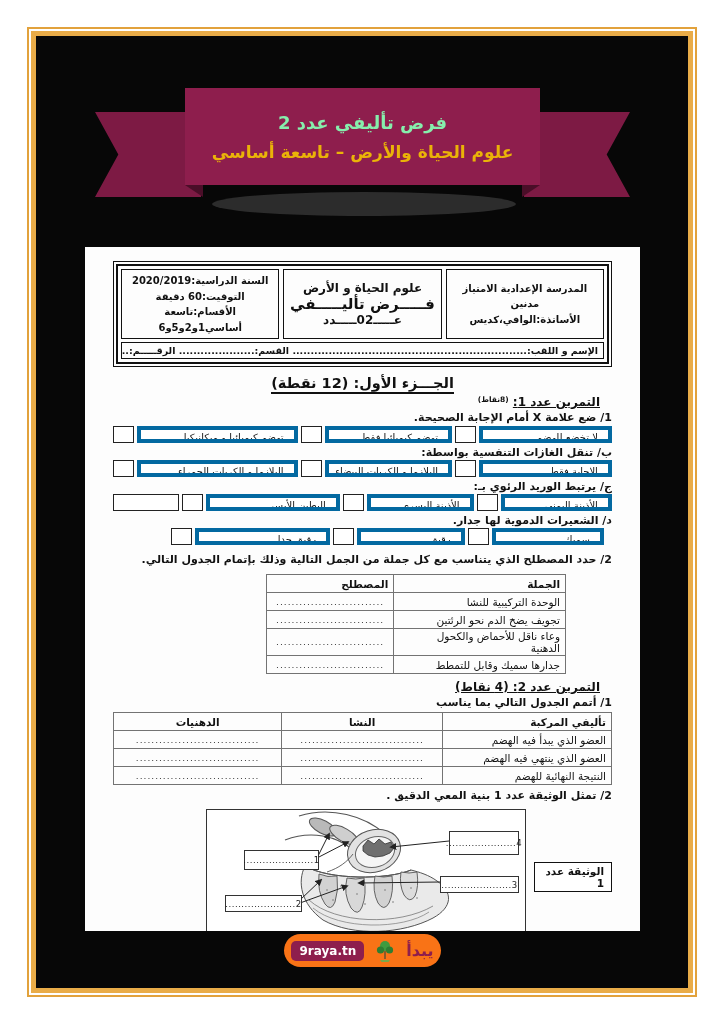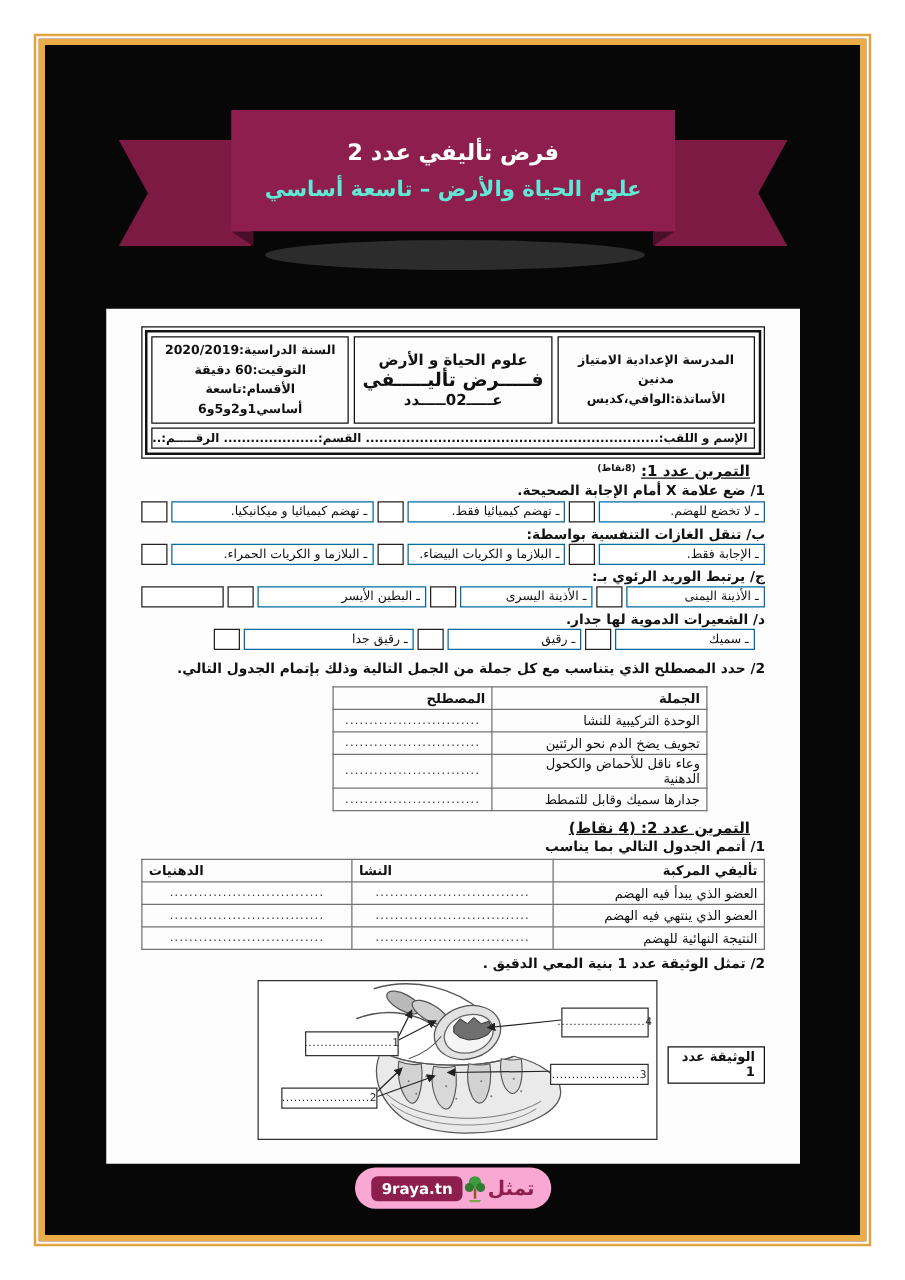--- a/index.html
+++ b/index.html
@@ -17,22 +17,22 @@
      background:#2c2c2c;border-radius:50%;}
   .ribbon-tail{position:absolute;top:112px;width:106px;height:85px;background:#7d1a44;}
   .ribbon-tail.left{left:95px;clip-path:polygon(0 0,100% 0,100% 100%,0 100%,22% 50%);}
   .ribbon-tail.right{left:524px;clip-path:polygon(0 0,100% 0,78% 50%,100% 100%,0 100%);}
   .ribbon-fold{position:absolute;top:185px;width:18px;height:12px;background:#4a0e28;}
   .ribbon-fold.left{left:185px;clip-path:polygon(0 0,100% 0,100% 100%);}
   .ribbon-fold.right{left:522px;clip-path:polygon(0 0,100% 0,0 100%);}
   .ribbon-center{position:absolute;left:185px;top:88px;width:355px;height:97px;
      background:#8e1e4d;display:flex;flex-direction:column;align-items:center;
      justify-content:center;gap:9px;}
-  .ribbon-line1{color:#ffffff;font-size:18px;font-weight:bold;direction:rtl;}
-  .ribbon-line2{color:#5eead4;font-size:17px;font-weight:bold;direction:rtl;}
+  .ribbon-line1{color:#86efac;font-size:18px;font-weight:bold;direction:rtl;}
+  .ribbon-line2{color:#eab308;font-size:17px;font-weight:bold;direction:rtl;}
 
   
   .paper{position:absolute;left:85px;top:247px;width:555px;height:684px;
      background:#fdfdfd;direction:rtl;padding:14px 28px 0;box-sizing:border-box;
      overflow:hidden;font-size:11px;}
 
   
   .hdr-outer{border:1px solid #111;padding:2px;}
   .hdr-inner{border:2px solid #111;padding:3px;}
   .hdr-row{display:flex;gap:4px;}
@@ -49,59 +49,59 @@
      padding-bottom:1px;}
 
   .ex-title{margin:3px 12px 2px;font-weight:bold;font-size:12px;}
   .ex-title .t{text-decoration:underline;}
   .ex-title .pts{font-size:7.5px;vertical-align:top;}
   .q{font-weight:bold;font-size:11px;margin:2px 0;}
   .sub{font-weight:bold;font-size:11px;margin:3px 0 1px;}
 
   
   .optrow{display:flex;gap:3px;margin:1px 0 3px;height:17px;}
-  .optrow .opt{border:1px solid #0369a1;font-size:10px;line-height:15px;
+  .optrow .opt{border:4px solid #0369a1;font-size:10px;line-height:15px;
      padding:0 4px;white-space:nowrap;overflow:hidden;background:#fff;}
   .optrow .chk{border:1px solid #222;width:19px;flex:0 0 19px;background:#fff;}
   .optrow .endbox{border:1px solid #222;flex:0 0 64px;background:#fff;}
   .o1{flex:1.05;} .o2{flex:1;} .o3{flex:1.3;}
   .optrow.narrow{margin-left:58px;margin-right:8px;}
 
   
   table{border-collapse:collapse;}
   td,th{border:1px solid #737373;padding:1px 5px;font-size:10.5px;height:15px;}
   .match-table{width:300px;margin:8px 46px 6px 0;}
   .match-table th{font-weight:bold;text-align:right;}
   .match-table td.sent{text-align:right;width:172px;padding-left:36px;}
   .match-table td.dots,.food-table td.dots{color:#333;font-size:9px;
      letter-spacing:1px;text-align:center;direction:ltr;}
   .food-table{width:100%;margin:3px 0 4px;}
-  .food-table th{font-weight:bold;text-align:left;}
+  .food-table th{font-weight:bold;text-align:center;}
   .food-table .c0{width:168px;text-align:right;}
   .food-table .c1{width:152px;} .food-table .c2{width:160px;}
 
   
   .figure{position:relative;height:134px;margin-top:4px;}
   .fig-box{position:absolute;left:93px;top:3px;width:318px;height:126px;
      border:1px solid #333;background:#fff;}
   .fig-box svg{position:absolute;inset:0;width:100%;height:100%;}
   .fig-label{position:absolute;border:1px solid #333;background:#fff;
      font-size:8.5px;letter-spacing:.5px;display:flex;align-items:center;
      justify-content:center;direction:ltr;color:#222;}
   .fl1{left:37px;top:40px;width:73px;height:18px;}
   .fl2{left:18px;top:85px;width:75px;height:15px;}
   .fl3{left:233px;top:66px;width:77px;height:15px;}
   .fl4{left:242px;top:21px;width:68px;height:22px;}
   .fig-caption{position:absolute;left:421px;top:56px;border:1.5px solid #111;
      padding:2px 7px;font-weight:bold;font-size:10.5px;background:#fff;direction:rtl;}
 
   
   .footer-logo{position:absolute;left:284px;top:934px;width:157px;height:33px;
-     background:#f9a8d4;border-radius:17px;display:flex;align-items:center;
-     justify-content:center;gap:1px;direction:ltr;}
+     background:#f97316;border-radius:17px;display:flex;align-items:center;
+     justify-content:center;gap:12px;direction:ltr;}
   .logo-site{background:#8e1e4d;color:#fff;font-weight:bold;font-size:12px;
      padding:3px 8px;border-radius:5px;}
   .logo-word{color:#8e1e4d;font-weight:800;font-size:16px;}
 </style>
 </head>
 <body>
 
 <div class="page">
 
   <div class="frame-outer">
@@ -136,20 +136,23 @@
           <div class="hdr-cell">
             <div class="l">السنة الدراسية:2020/2019</div>
             <div class="l">التوقيت:60 دقيقة</div>
             <div class="l">الأقسام:تاسعة أساسي1و2و5و6</div>
           </div>
         </div>
         <div class="hdr-name">الإسم و اللقب:................................................................. القسم:..................... الرقـــــم:............</div>
       </div>
     </div>
 
+    <div class="part-title">
+      <span>الجـــزء الأول: (12 نقطة)</span>
+    </div>
 
     <div class="ex-title">
       <span class="t">التمرين عدد 1:</span>
       <span class="pts">(8نقاط)</span>
     </div>
     <div class="q">1/ ضع علامة X أمام الإجابة الصحيحة.</div>
 
     <div class="optrow">
       <div class="opt o1">ـ لا تخضع للهضم.</div>
       <div class="chk"></div>
@@ -309,16 +312,16 @@
 
   <div class="footer-logo">
     <span class="logo-site">9raya.tn</span>
     <svg width="18" height="22" viewBox="0 0 18 22">
       <circle cx="9" cy="6" r="5" fill="#3f9b3f"></circle>
       <circle cx="4.5" cy="10" r="3.6" fill="#2e7d32"></circle>
       <circle cx="13.5" cy="10" r="3.6" fill="#2e7d32"></circle>
       <rect x="8" y="11" width="2" height="8" fill="#8a5a2b"></rect>
       <path d="M4,20 h10 l-1.5,2 h-7 z" fill="#7aa84a"></path>
     </svg>
-    <span class="logo-word">تمثل</span>
+    <span class="logo-word">يبدأ</span>
   </div>
 
 </div>
 
 </body></html>

